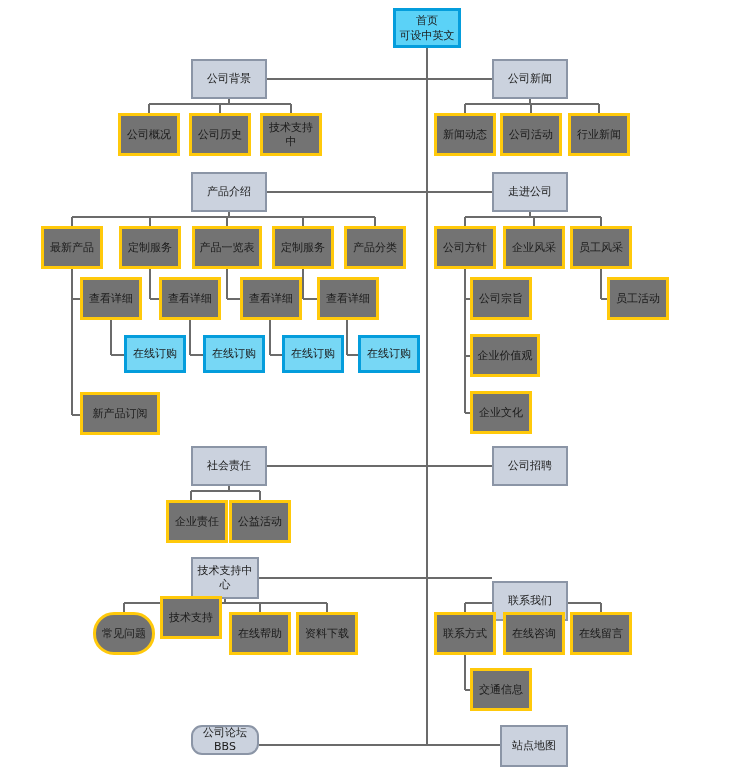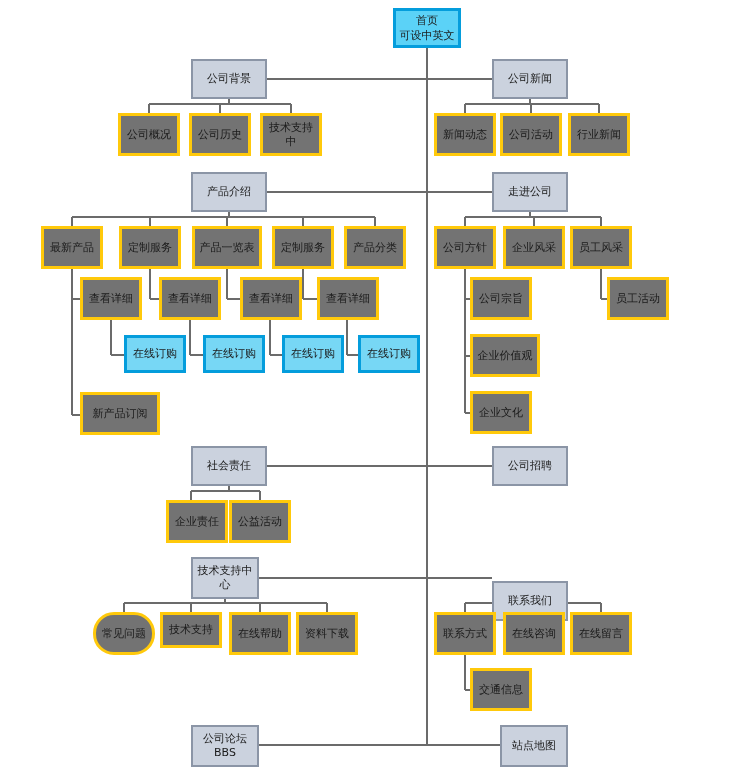--- a/index.html
+++ b/index.html
@@ -166,25 +166,25 @@
       <div class="node yellow" style="left: 470px; top: 334px; width: 70px; height: 43px;">企业价值观</div>
       <div class="node yellow" style="left: 470px; top: 391px; width: 62px; height: 43px;">企业文化</div>
       <div class="node yellow" style="left: 607px; top: 277px; width: 62px; height: 43px;">员工活动</div>
       <div class="node gray" style="left: 191px; top: 446px; width: 76px; height: 40px;">社会责任</div>
       <div class="node yellow" style="left: 160px; top: 500px; width: 62px; height: 43px; margin-left: 6px;">企业责任</div>
       <div class="node yellow" style="left: 229px; top: 500px; width: 62px; height: 43px;">公益活动</div>
       <div class="node gray" style="left: 492px; top: 446px; width: 76px; height: 40px;">公司招聘</div>
       <div class="node gray" style="left: 191px; top: 557px; width: 68px; height: 42px;">技术支持中
 心</div>
       <div class="node yellow" style="left: 93px; top: 612px; width: 62px; height: 43px; border-radius: 21px;">常见问题</div>
-      <div class="node yellow" style="left: 160px; top: 612px; width: 62px; height: 36px;">技术支持</div>
+      <div class="node yellow" style="left: 160px; top: 596px; width: 62px; height: 43px;">技术支持</div>
       <div class="node yellow" style="left: 229px; top: 612px; width: 62px; height: 43px;">在线帮助</div>
       <div class="node yellow" style="left: 296px; top: 612px; width: 62px; height: 43px;">资料下载</div>
       <div class="node gray" style="left: 492px; top: 557px; width: 76px; height: 40px; margin-top: 24px;">联系我们</div>
       <div class="node yellow" style="left: 434px; top: 612px; width: 62px; height: 43px;">联系方式</div>
       <div class="node yellow" style="left: 503px; top: 612px; width: 62px; height: 43px;">在线咨询</div>
       <div class="node yellow" style="left: 570px; top: 612px; width: 62px; height: 43px;">在线留言</div>
       <div class="node yellow" style="left: 470px; top: 668px; width: 62px; height: 43px;">交通信息</div>
-      <div class="node gray" style="left: 191px; top: 725px; width: 68px; height: 42px;">公司论坛
+      <div class="node gray" style="left: 191px; top: 725px; width: 68px; height: 30px; border-radius: 11px;">公司论坛
 BBS</div>
       <div class="node gray" style="left: 500px; top: 725px; width: 68px; height: 42px;">站点地图</div>
     </div>
 </div>
 
 </body></html>

